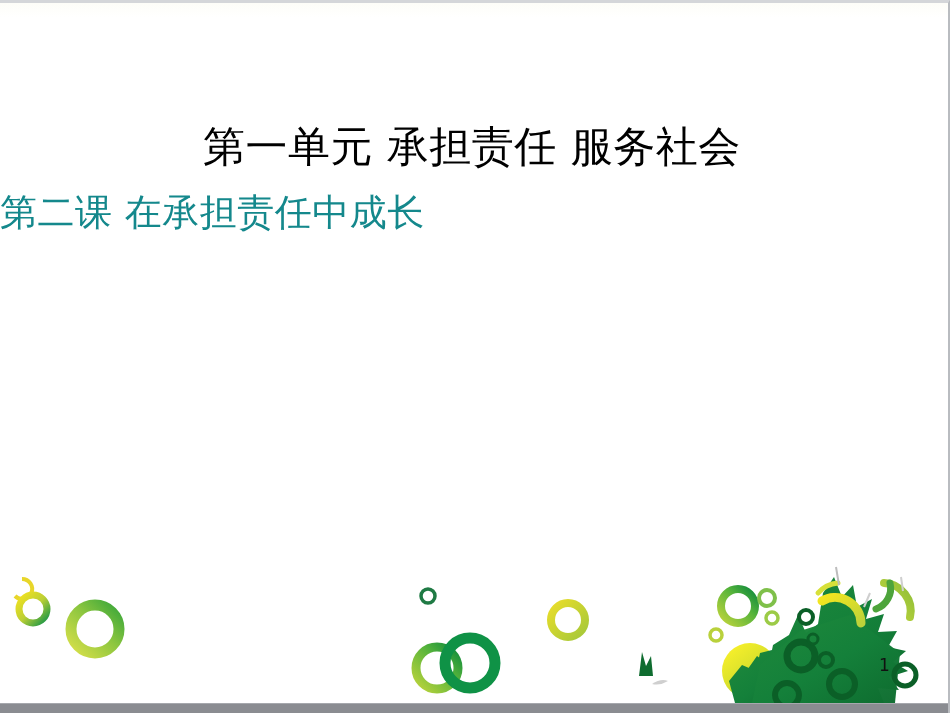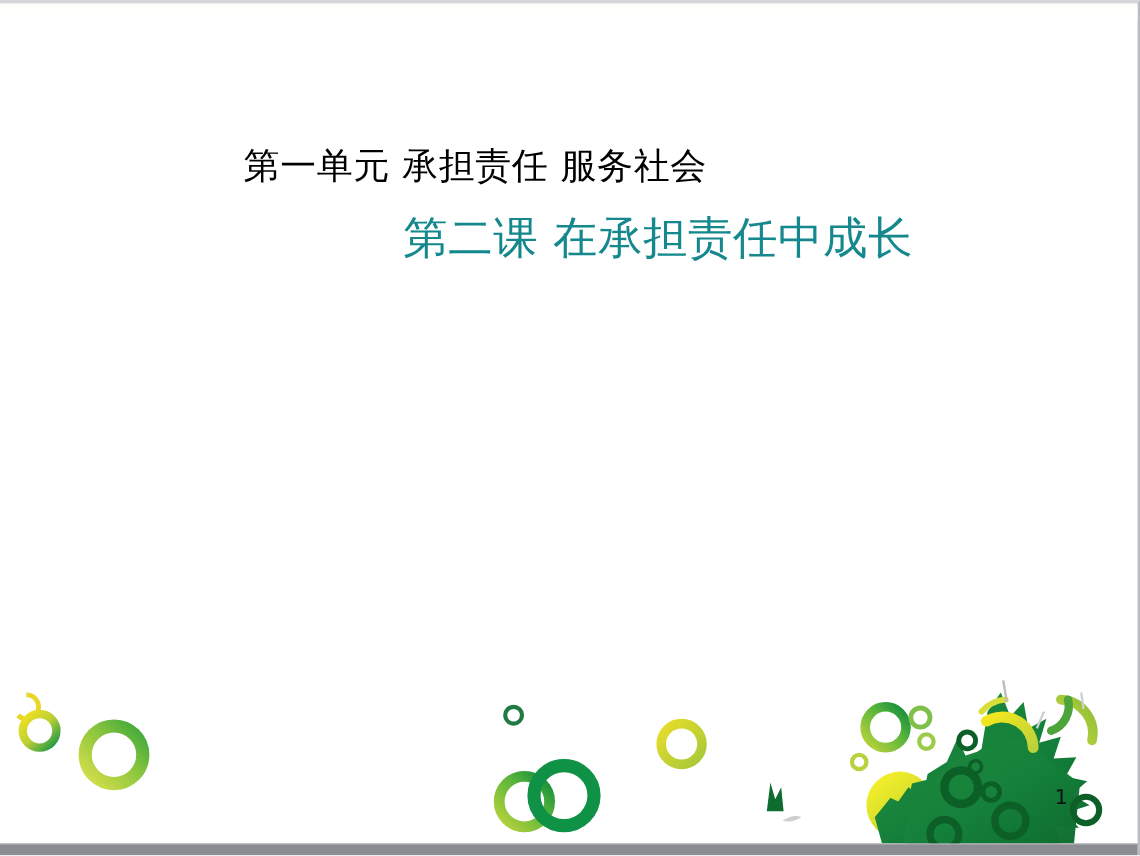--- a/index.html
+++ b/index.html
@@ -31,31 +31,30 @@
   
   .title-area {
     position: absolute;
     left: 0;
     top: 118px;
     width: 950px;
   }
   .title-line-1 {
     margin: 0;
     padding-left: 203px;
-    font-size: 30px;
+    font-size: 42px;
     line-height: 1.22;
     font-weight: 400;
     color: #000000;
     letter-spacing: 0.5px;
     white-space: nowrap;
     font-family: "DejaVu Sans", "Liberation Sans", sans-serif;
   }
   .title-line-2 {
     margin: 0;
-    padding-left: 336px;
     padding-top: 18px;
     font-size: 37px;
     line-height: 1.22;
     font-weight: 400;
     color: #14888c;
     letter-spacing: 0.5px;
     white-space: nowrap;
     font-family: "DejaVu Sans", "Liberation Sans", sans-serif;
   }
   

